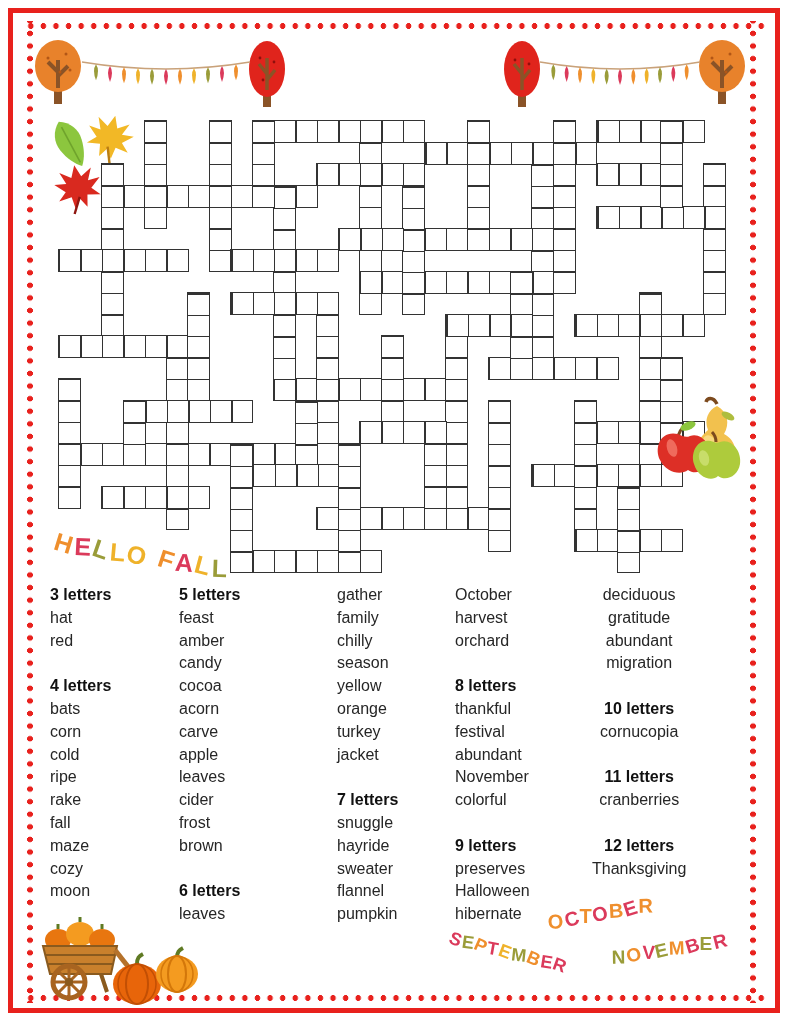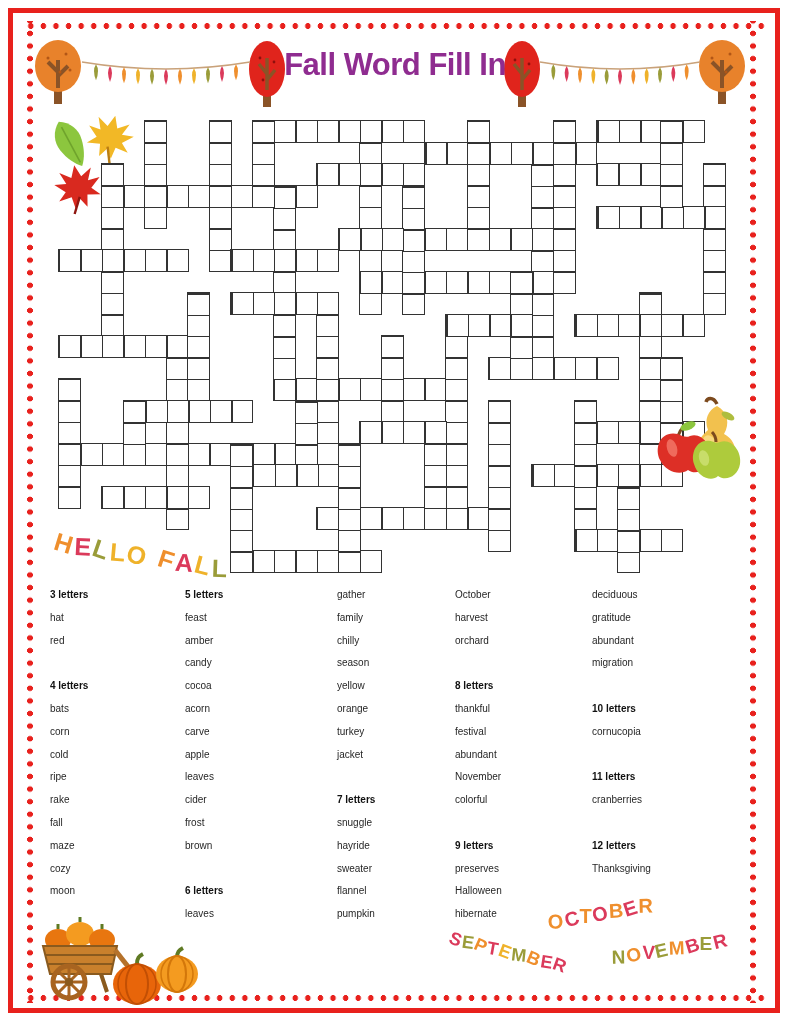--- a/index.html
+++ b/index.html
@@ -18,22 +18,22 @@
   .banner-svg{position:absolute;left:0;top:0;}
   .page-title{position:absolute;left:250px;top:47px;width:290px;text-align:center;
         font-size:31px;font-weight:bold;letter-spacing:-0.5px;color:#8f2c90;}
   .subtitle{position:absolute;left:48px;top:94px;width:710px;font-size:15.5px;color:#1b1b1b;}
 
   .grid-layer{position:absolute;left:0;top:0;}
   .slot{position:absolute;box-sizing:border-box;background-color:#fff;border:1.5px solid #333;}
   .slot.h{background-image:repeating-linear-gradient(to right,#333 0 1.5px,#fff 1.5px 21.5px);}
   .slot.v{background-image:repeating-linear-gradient(to bottom,#333 0 1.5px,#fff 1.5px 21.5px);}
 
-  .word-col{position:absolute;top:584px;font-size:10px;line-height:22.8px;white-space:nowrap;}
-  .wc1{left:50px;}.wc2{left:185px;}.wc3{left:337px;}.wc4{left:455px;}.wc5{left:592px;}
+  .word-col{position:absolute;top:584px;font-size:16px;line-height:22.8px;white-space:nowrap;}
+  .wc1{left:50px;}.wc2{left:179px;}.wc3{left:337px;}.wc4{left:455px;}.wc5{left:592px;text-align:center;}
   .wl{color:#262626;}
   .wl.head{font-weight:bold;color:#111;}
 
   .letterword{position:absolute;font-weight:bold;white-space:nowrap;}
   .letterword span{display:inline-block;}
   .hello-fall{left:57px;top:528px;font-size:25px;letter-spacing:2px;transform:rotate(9deg);transform-origin:left top;}
   .september{left:452px;top:928px;font-size:18px;letter-spacing:1px;transform:rotate(14deg);transform-origin:left top;}
   .october{left:546px;top:912px;font-size:20px;letter-spacing:1px;transform:rotate(-10deg);transform-origin:left top;}
   .november{left:610px;top:948px;font-size:19px;letter-spacing:1px;transform:rotate(-9deg);transform-origin:left top;}
 
@@ -111,21 +111,20 @@
         <path d="M606.6666666666666,68.80555555555554 q4,6 0,16 q-4,-10 0,-16 Z" fill="#9a9c39"></path>
         <path d="M620,69 q4,6 0,16 q-4,-10 0,-16 Z" fill="#db3a5b"></path>
         <path d="M633.3333333333334,68.80555555555556 q4,6 0,16 q-4,-10 0,-16 Z" fill="#ef8f2d"></path>
         <path d="M646.6666666666666,68.22222222222223 q4,6 0,16 q-4,-10 0,-16 Z" fill="#efb22a"></path>
         <path d="M660,67.25 q4,6 0,16 q-4,-10 0,-16 Z" fill="#9a9c39"></path>
         <path d="M673.3333333333334,65.88888888888889 q4,6 0,16 q-4,-10 0,-16 Z" fill="#db3a5b"></path>
         <path d="M686.6666666666666,64.13888888888889 q4,6 0,16 q-4,-10 0,-16 Z" fill="#ef8f2d"></path>
       </g>
   </svg>
 
-  <div class="page-title">Fall Word Fill In</div>
 
   <svg class="decor" style="left:40px;top:105px;" width="120" height="115">
     <g transform="translate(30,38) rotate(-28)">
       <path d="M0,-24 C10,-18 14,-8 12,2 C10,12 6,20 0,26 C-6,20 -10,12 -12,2 C-14,-8 -10,-18 0,-24 Z" fill="#8cc63e"></path>
       <path d="M0,-18 L0,22" stroke="#6fa32c" stroke-width="1.6"></path>
     </g>
     <g transform="translate(70,32) rotate(14)">
       <path d="M0,-22 L5,-10 L16,-17 L11,-5 L23,-6 L13,3 L21,11 L8,9 L6,21 L0,12 L-6,21 L-8,9 L-21,11 L-13,3 L-23,-6 L-11,-5 L-16,-17 L-5,-10 Z" fill="#f2b826"></path>
       <path d="M0,10 L6,26" stroke="#ba7d12" stroke-width="2.4"></path>
     </g>

